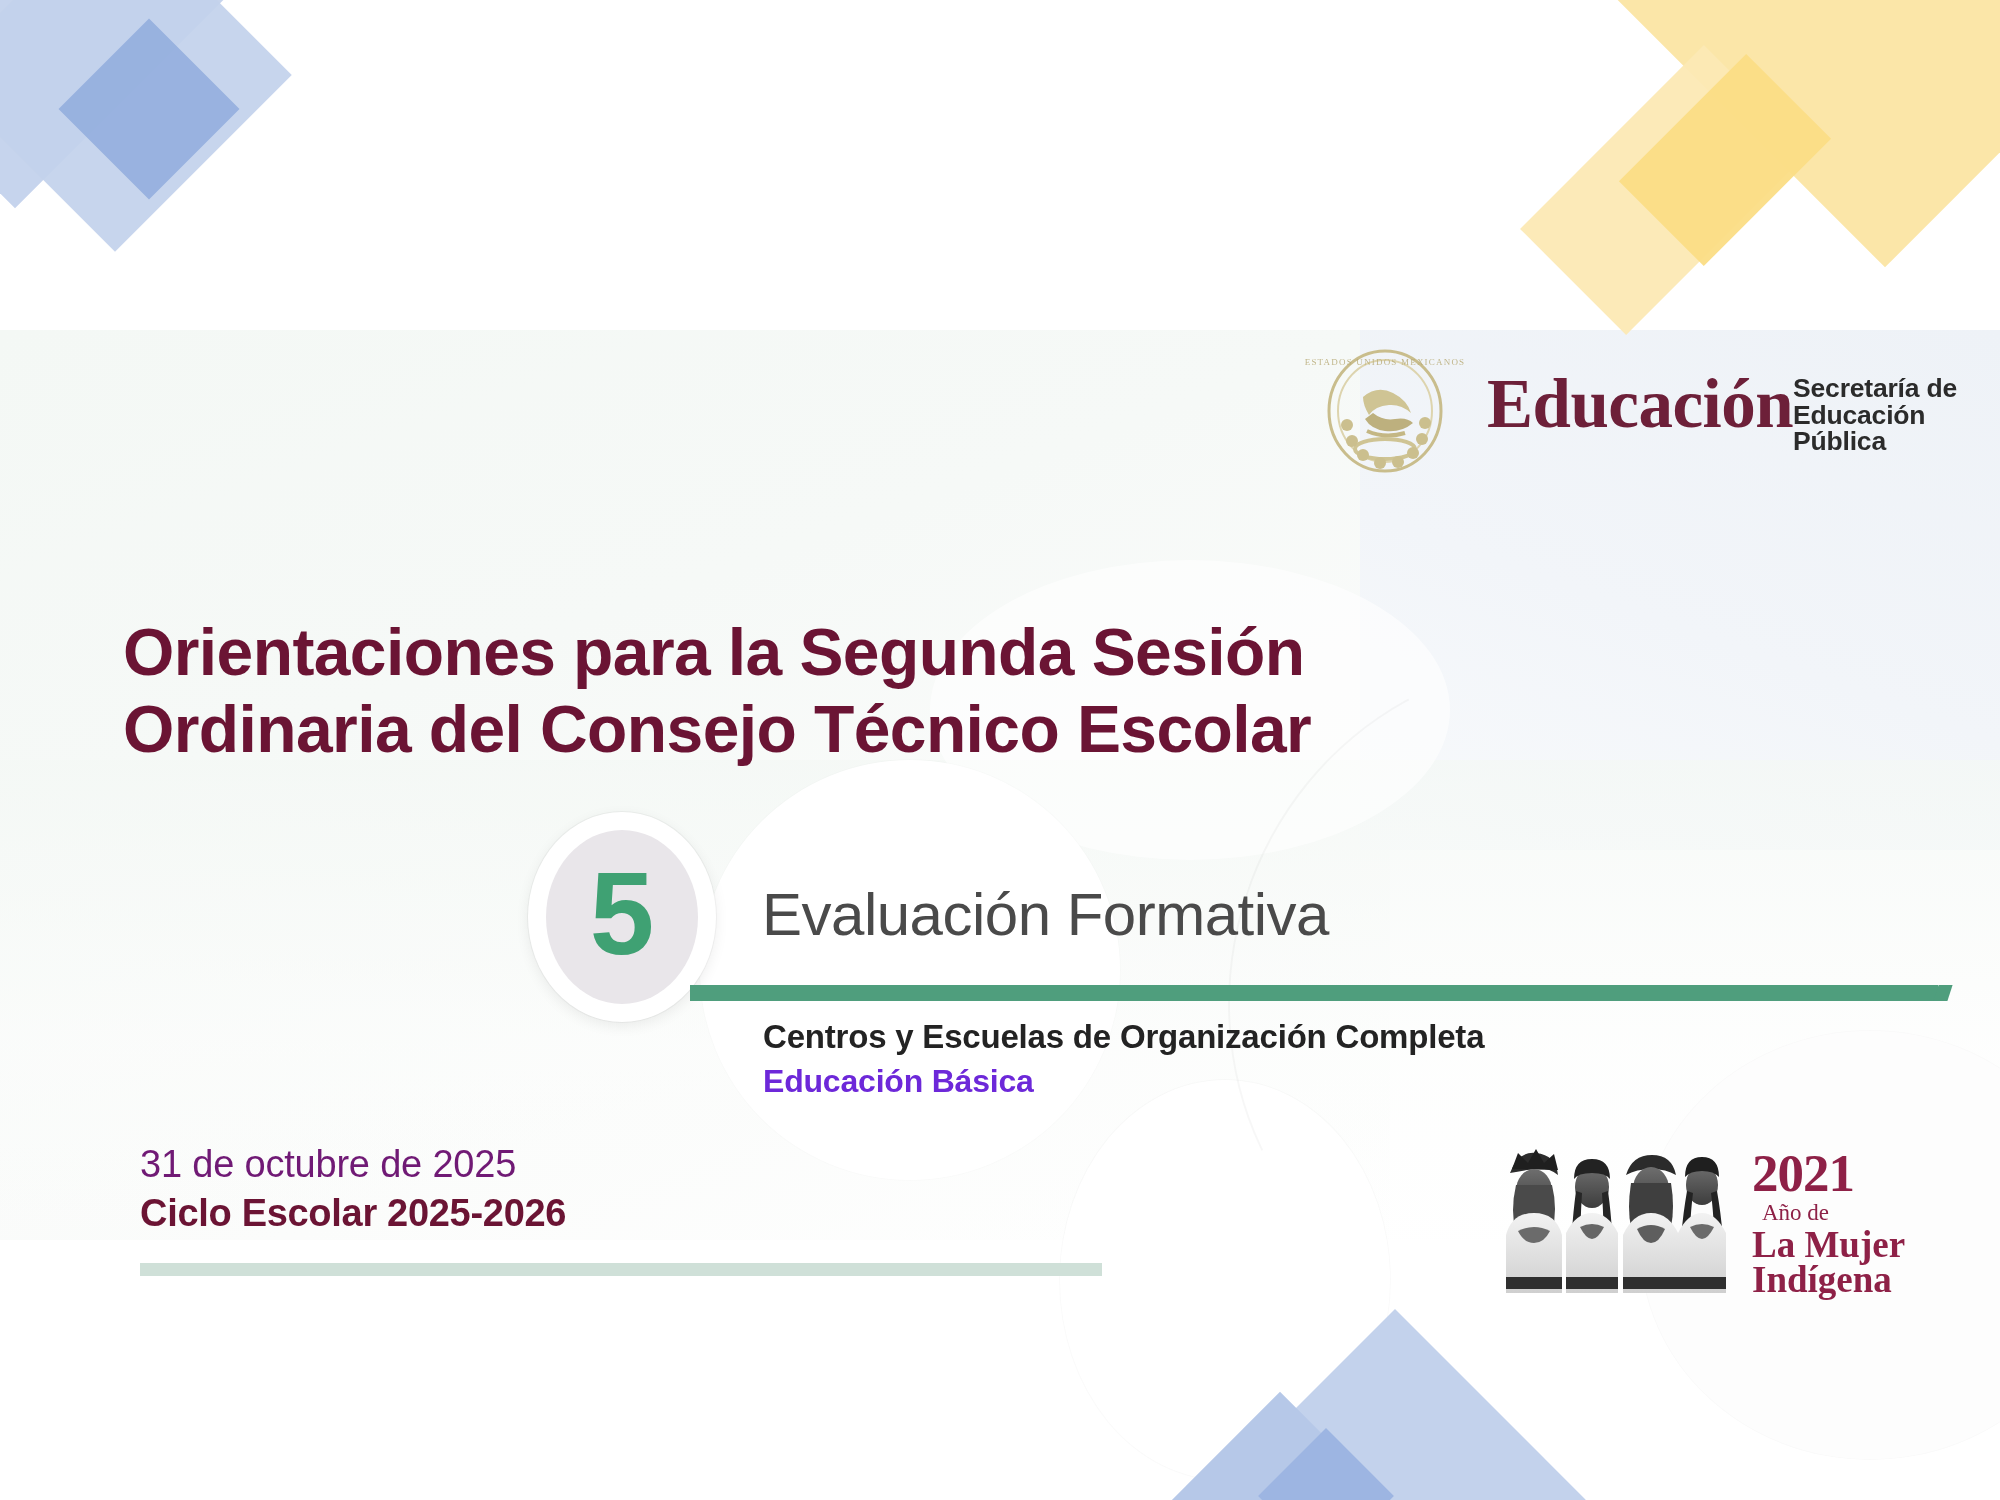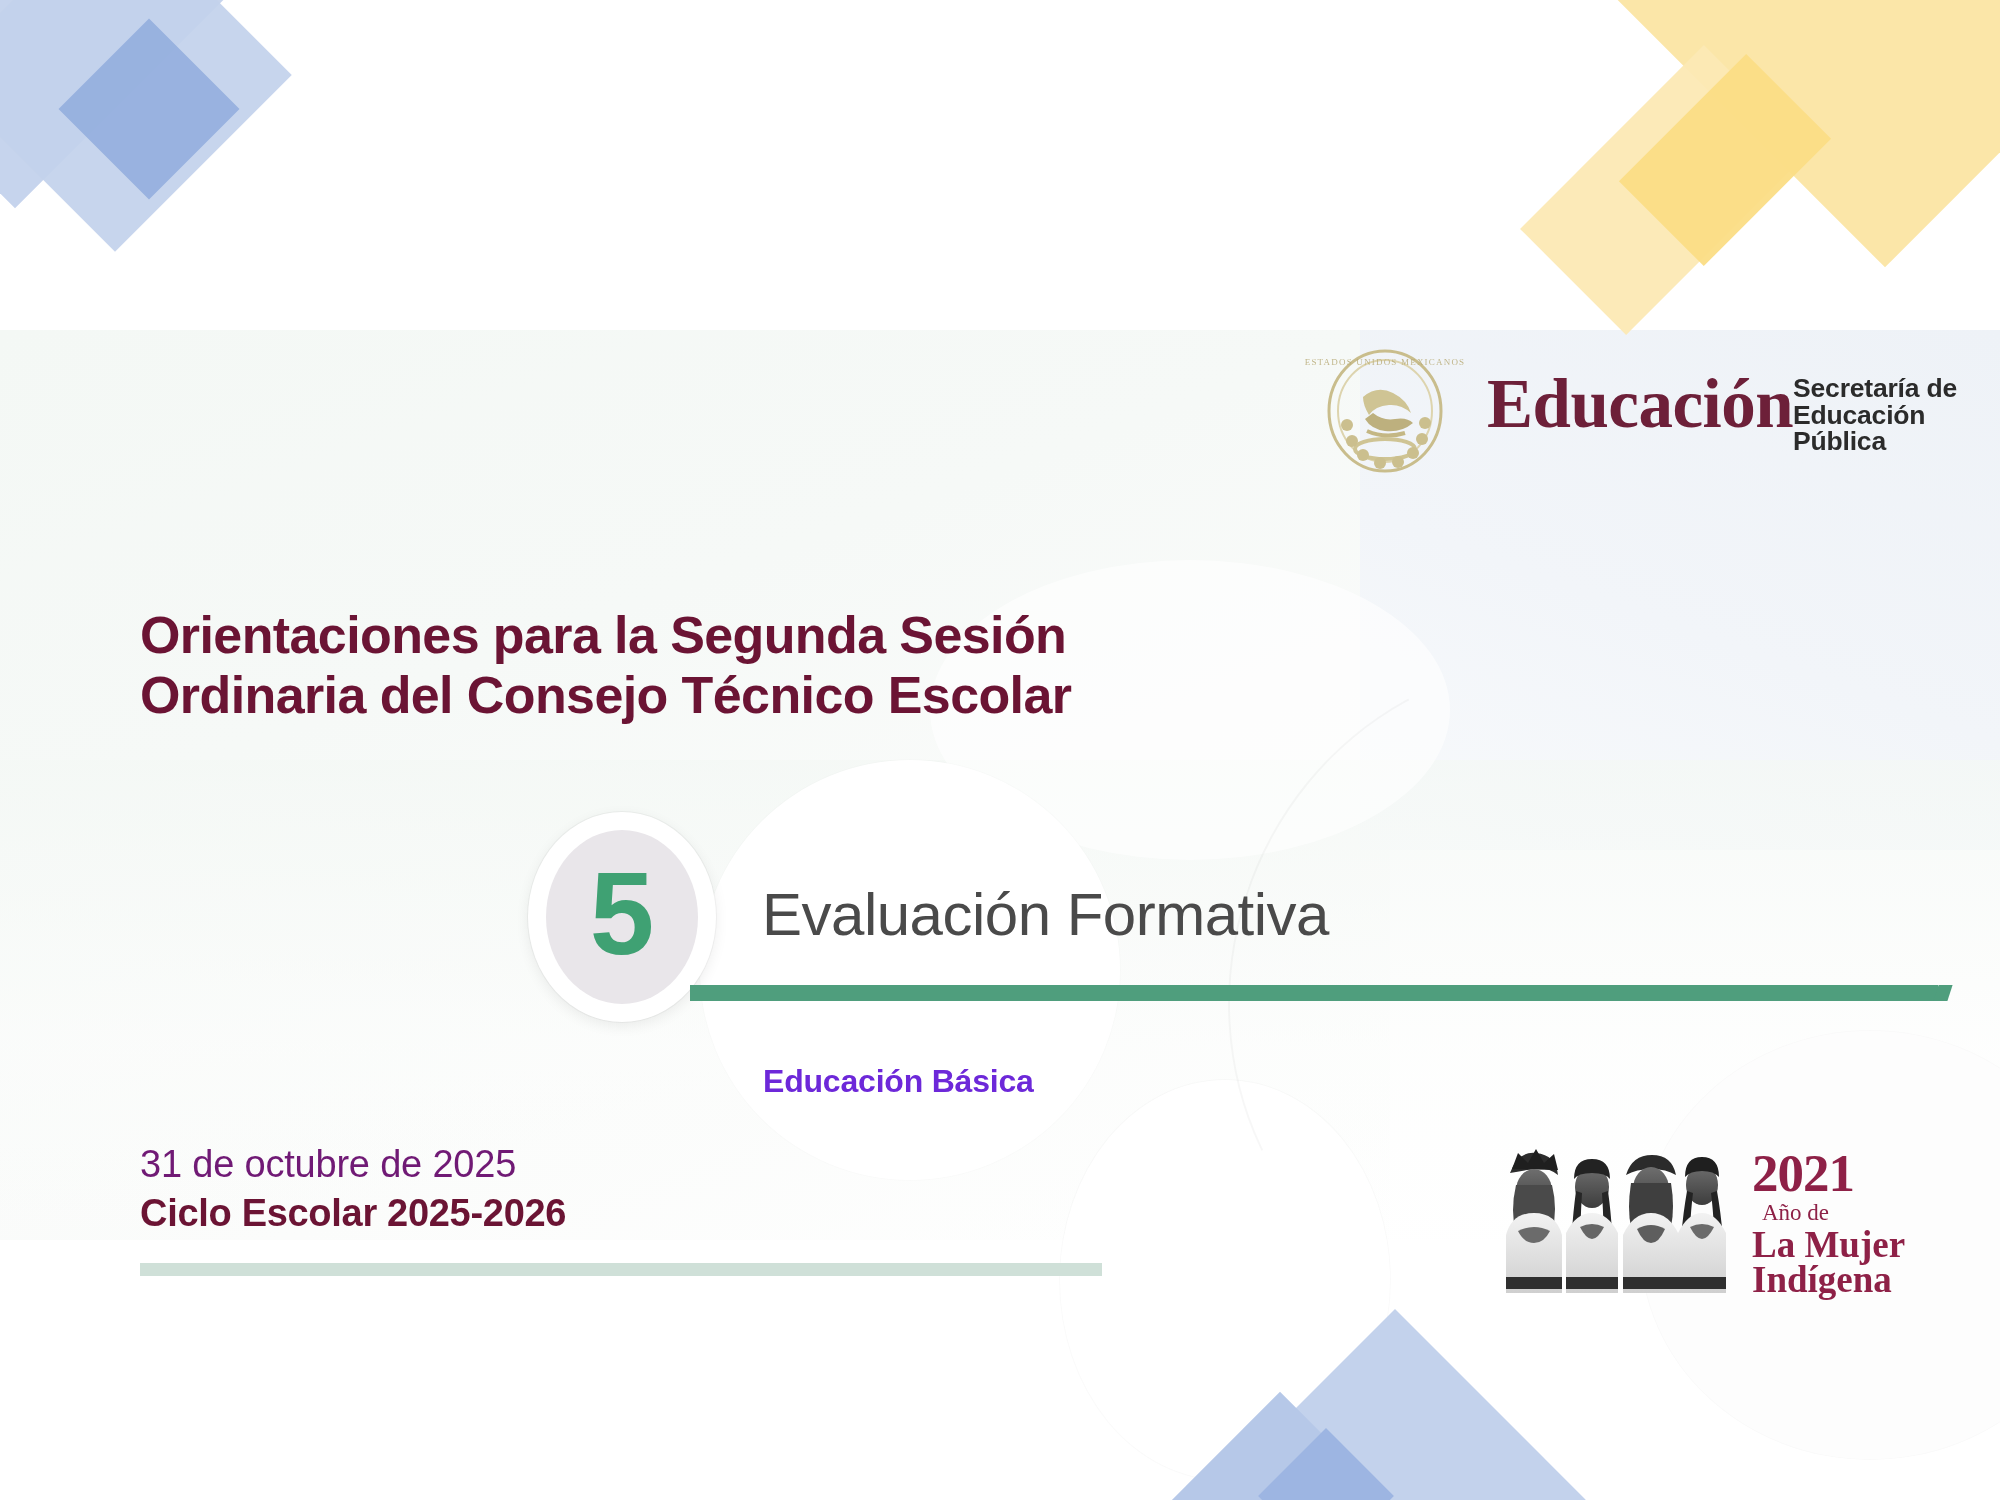--- a/index.html
+++ b/index.html
@@ -104,22 +104,22 @@
     font-family:"Liberation Serif", serif;
     font-size:69px;font-weight:700;color:#6d2039;letter-spacing:-.5px;
   }
   .sep-sub{
     font-family:"Liberation Sans", sans-serif;
     font-size:26.5px;font-weight:700;color:#2b2b2b;margin-top:5px;letter-spacing:-.2px;
   }
 
   
   .title{
-    position:absolute;left:140px;top:570px;width:1420px;
-    font-size:52px;font-weight:700;color:#6b1434;
+    position:absolute;left:123px;top:570px;width:1420px;
+    font-size:66px;font-weight:700;color:#6b1434;
     line-height:1.16;letter-spacing:-.6px;
   }
   .title .l2{display:block;}
 
   
   .badge{
     position:absolute;left:528px;top:812px;width:188px;height:210px;
     border-radius:50%;
     background:#ffffff;
     box-shadow:0 0 0 1px rgba(0,0,0,.04), 0 4px 14px rgba(0,0,0,.07);
@@ -249,20 +249,21 @@
   </h1>
 
   <div class="badge">
     <div class="badge-inner">
       <span class="badge-num">5</span>
     </div>
   </div>
 
   <div class="section-name">Evaluación Formativa</div>
   <div class="green-rule"></div>
+  <div class="section-scope">Centros y Escuelas de Organización Completa</div>
   <div class="section-level">Educación Básica</div>
 
   <div class="date-line">31 de  octubre de 2025</div>
   <div class="cycle-line">Ciclo Escolar 2025-2026</div>
   <div class="sage-rule"></div>
 
   <div class="year-logo">
     <svg class="yl-photo" viewBox="0 0 250 175">
       <defs>
         <linearGradient id="gskin" x1="0" y1="0" x2="0" y2="1">

